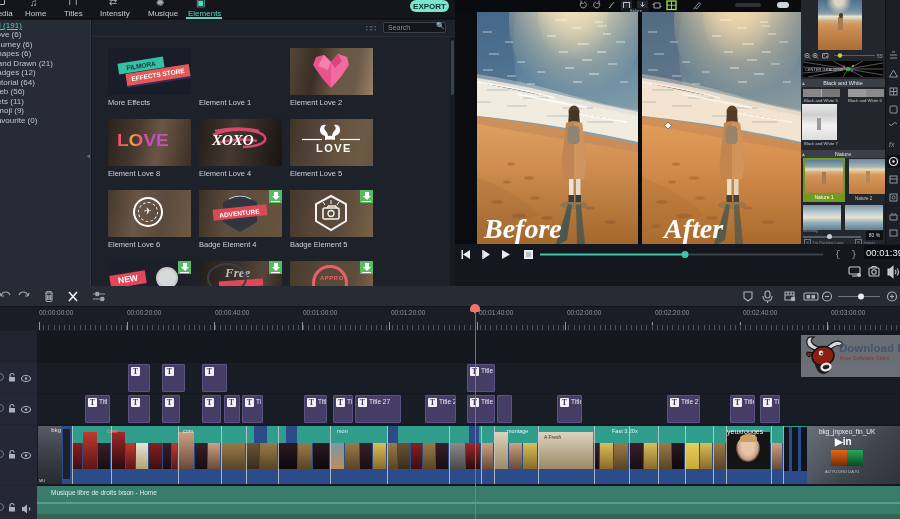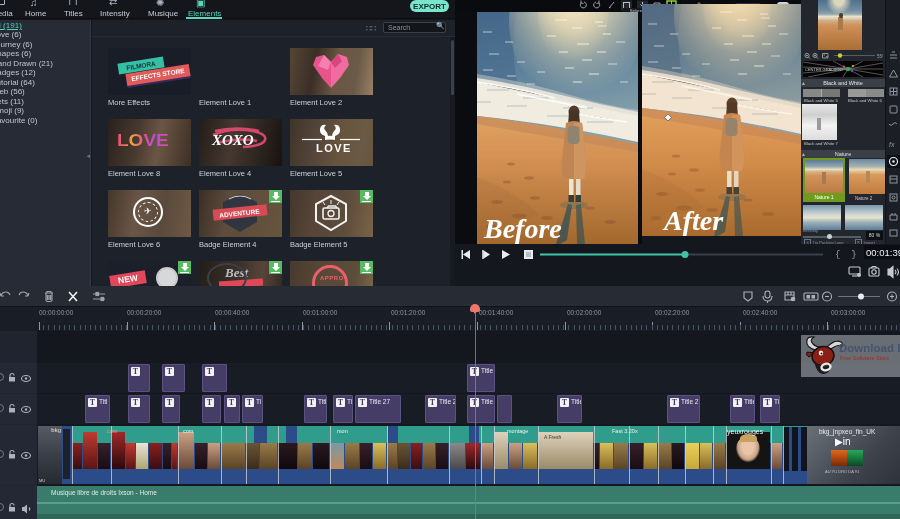--- a/index.html
+++ b/index.html
@@ -152,21 +152,21 @@
     <div class="tilelabel abs" style="left:198px;top:220px;">Badge Element 5</div>
 
     <div class="tile" style="left:16px;top:241px;height:25px;background:#1b1f29;">
       <div class="abs" style="left:2px;top:12px;width:36px;height:13px;background:#e0485a;transform:rotate(-9deg);color:#fff;font-weight:bold;font-size:8.5px;text-align:center;line-height:13px;">NEW</div>
       <div class="abs" style="left:48px;top:6px;width:22px;height:22px;border:2px solid #d8d8d8;border-radius:50%;background:#e8e8e8;opacity:.92;"></div>
       <div class="dlbtn">
           <div style="position:absolute;left:2px;top:10.5px;width:9px;height:1.5px;background:#fff;"></div>
         </div>
     </div>
     <div class="tile" style="left:107px;top:241px;height:25px;background:linear-gradient(100deg,#231e19 0%,#3a3028 45%,#564639 75%,#352b22 100%);">
-      <div class="abs" style="left:26px;top:4px;font-size:13px;font-style:italic;font-weight:bold;color:#b8bcc2;font-family:'Liberation Serif',serif;">Best</div>
+      <div class="abs" style="left:26px;top:4px;font-size:13px;font-style:italic;font-weight:bold;color:#b8bcc2;font-family:'Liberation Serif',serif;">Free</div>
       <div class="abs" style="left:20px;top:19px;width:44px;height:7px;background:#e0485a;transform:rotate(-4deg);"></div>
       <div class="abs" style="left:8px;top:2px;width:40px;height:30px;border:2px solid #3a3f4a;border-radius:50%;"></div>
       <div class="dlbtn">
           <div style="position:absolute;left:2px;top:10.5px;width:9px;height:1.5px;background:#fff;"></div>
         </div>
     </div>
     <div class="tile" style="left:198px;top:241px;height:25px;background:linear-gradient(100deg,#473a2e 0%,#594838 40%,#5c4c3a 78%,#7a6349 100%);">
       <div class="abs" style="left:22px;top:4px;width:36px;height:36px;border:3px solid #e8606a;border-radius:50%;"></div>
       <div class="abs" style="left:30px;top:14px;color:#e8606a;font-size:6px;font-weight:bold;letter-spacing:0.5px;">APPRO</div>
       <div class="dlbtn">
@@ -273,21 +273,21 @@
           <rect x="91.5" y="183" width="5.5" height="7" fill="#373d38"></rect>
           <rect x="98.5" y="183" width="5.5" height="7" fill="#373d38"></rect>
         </g>
 
         <text x="7" y="226" font-size="28" font-style="italic" font-weight="bold" fill="#ffffff" font-family="Liberation Serif,serif">Before</text>
       </svg>
     </div>
 
     <div class="abs" style="left:183px;top:12px;width:4px;height:232px;background:#0a0c10;"></div>
 
-    <div class="abs" style="left:187px;top:4px;width:161px;height:232px;overflow:hidden;">
+    <div class="abs" style="left:187px;top:12px;width:161px;height:232px;overflow:hidden;">
       <svg width="159" height="232" viewBox="0 0 159 232">
         <defs>
           <linearGradient id="ocB" x1="0" y1="0" x2="0.3" y2="1">
             <stop offset="0" stop-color="#4a6d8e"></stop>
               <stop offset="0.5" stop-color="#5f839c"></stop>
               <stop offset="1" stop-color="#87a1ab"></stop>
           </linearGradient>
           <linearGradient id="sandB" x1="0" y1="0" x2="0" y2="1">
             <stop offset="0" stop-color="#e0a262"></stop>
               <stop offset="0.38" stop-color="#d18e50"></stop>
@@ -740,21 +740,21 @@
       <div class="vsep" style="left:592px;"></div>
       <div class="vsep" style="left:621px;"></div>
       <div class="vsep" style="left:648px;"></div>
       <div class="vsep" style="left:676px;"></div>
       <div class="vsep" style="left:689px;"></div>
       <div class="vsep" style="left:734px;"></div>
       <div class="vsep" style="left:746px;"></div>
 
       <div class="abs" style="left:770px;top:1px;width:93px;height:58px;background:linear-gradient(135deg,#6a7078 0%,#555b64 30%,#3e434c 60%,#2e333b 100%);">
         <div class="abs" style="left:12px;top:2px;color:#e8ecf0;font-size:6.5px;">bkg_jnpxeo_fin_UK</div>
-        <div class="abs" style="left:28px;top:10px;color:#fff;font-size:10px;font-weight:normal;">▶in</div>
+        <div class="abs" style="left:28px;top:10px;color:#fff;font-size:10px;font-weight:bold;">▶in</div>
         <div class="abs" style="left:24px;top:24px;width:16px;height:16px;background:linear-gradient(180deg,#e06818,#7a2808);"></div>
         <div class="abs" style="left:40px;top:24px;width:16px;height:16px;background:linear-gradient(180deg,#28a858,#0a4828);"></div>
         <div class="abs" style="left:18px;top:43px;color:#b8c0c8;font-size:4px;">AU YU DRO DA 91</div>
       </div>
 
     </div>
     <div class="abs" style="left:37px;top:200px;width:863px;height:33px;background:#3a7c6b;" id="tracka">
       <div class="abs" style="left:14px;top:3px;color:#d8efe4;font-size:6.5px;">Musique libre de droits Ixson - Home</div>
       <div class="abs" style="left:0;top:16px;width:863px;height:2px;background:#55a18b;"></div>
       <div class="abs" style="left:0;top:28px;width:863px;height:5px;background:#2f6757;"></div>

